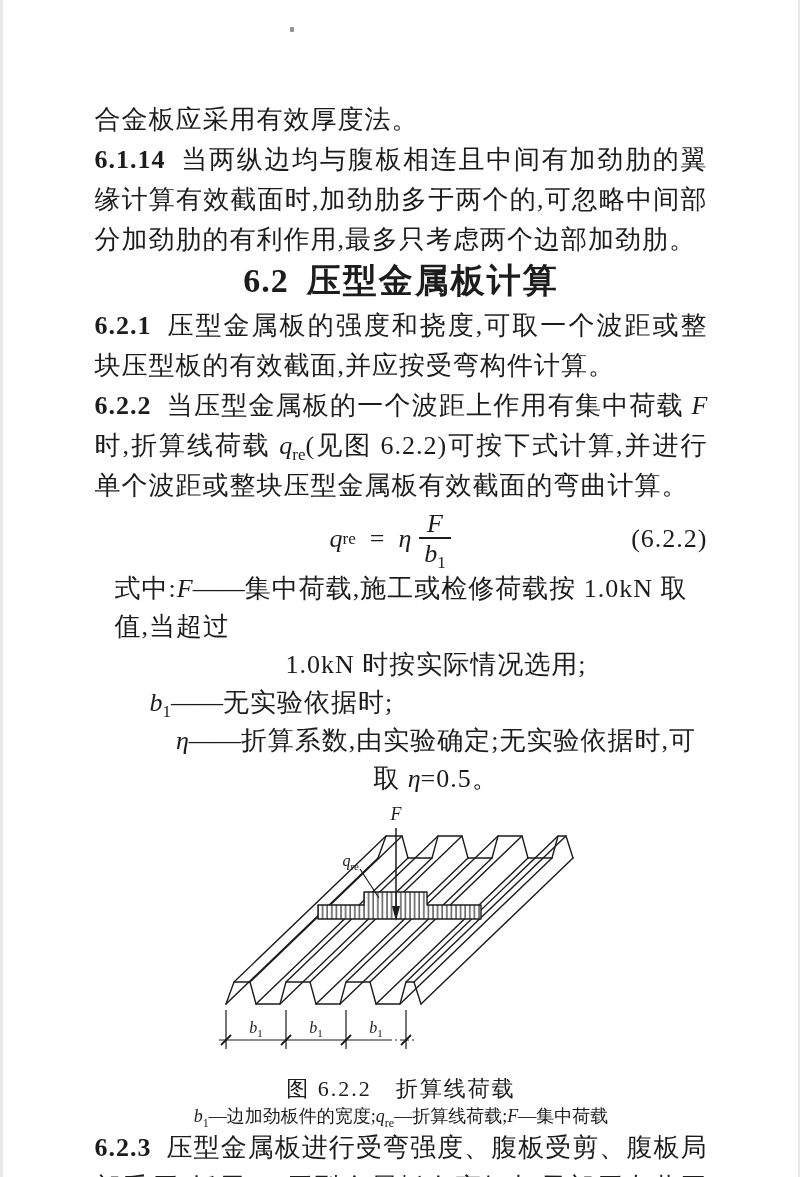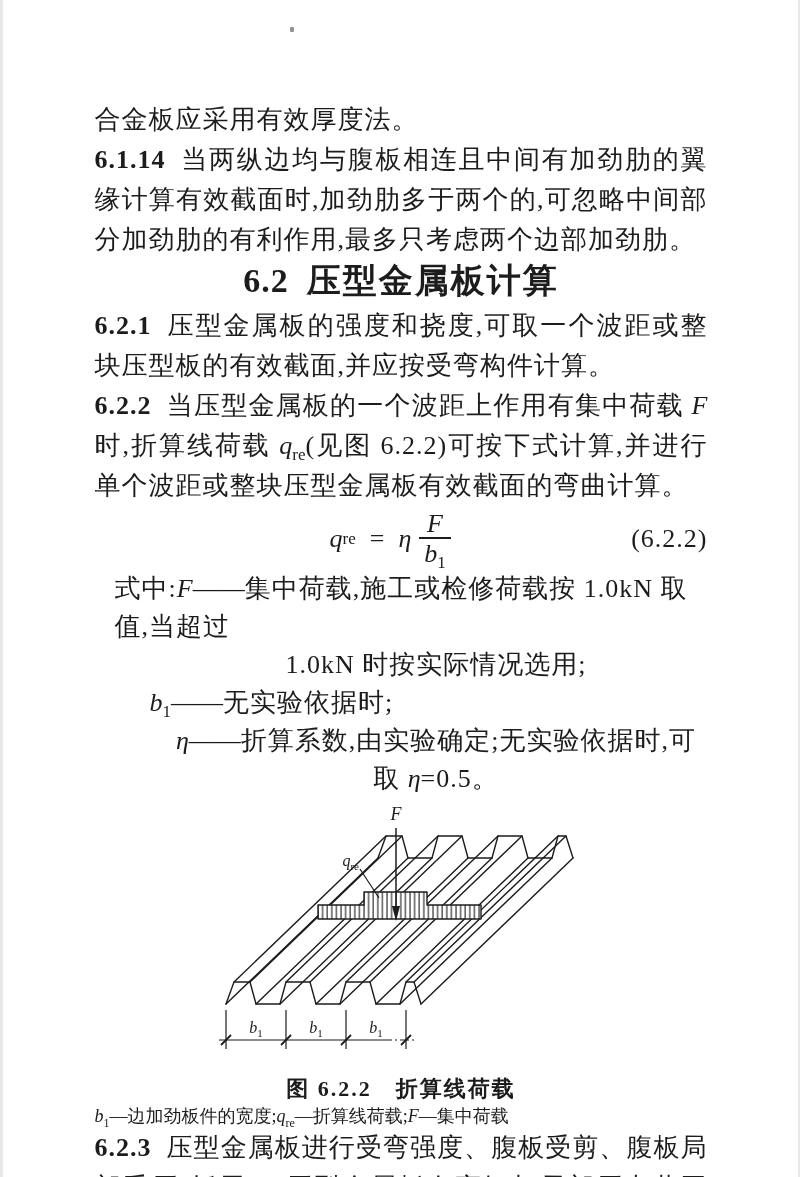--- a/index.html
+++ b/index.html
@@ -46,25 +46,25 @@
   
   .where{font-size:26px;}
   .where .wline{line-height:38px;letter-spacing:1px;margin-left:20px;}
   .where .ind-a{padding-left:50px;text-align:center;}
   .where .ind-b{padding-left:35px;}
   .dash{letter-spacing:0;}
   
   .fig{margin:4px 0 0 38px;width:540px;}
   .fig svg{display:block;}
   .figcap{
-    text-align:center;font-size:22px;font-weight:700;
+    text-align:center;font-size:22px;font-weight:400;
     line-height:26px;margin-top:4px;letter-spacing:2px;
   }
   .figlegend{
-    font-size:18px;line-height:24px;
+    text-align:center;font-size:18px;line-height:24px;
     margin-top:2px;letter-spacing:0;
   }
   .figlegend sub{font-size:12px;}
   .p623{margin-top:8px;}
 </style>
 </head>
 <body>
 
 <div class="page">
   <div class="speck"></div>

